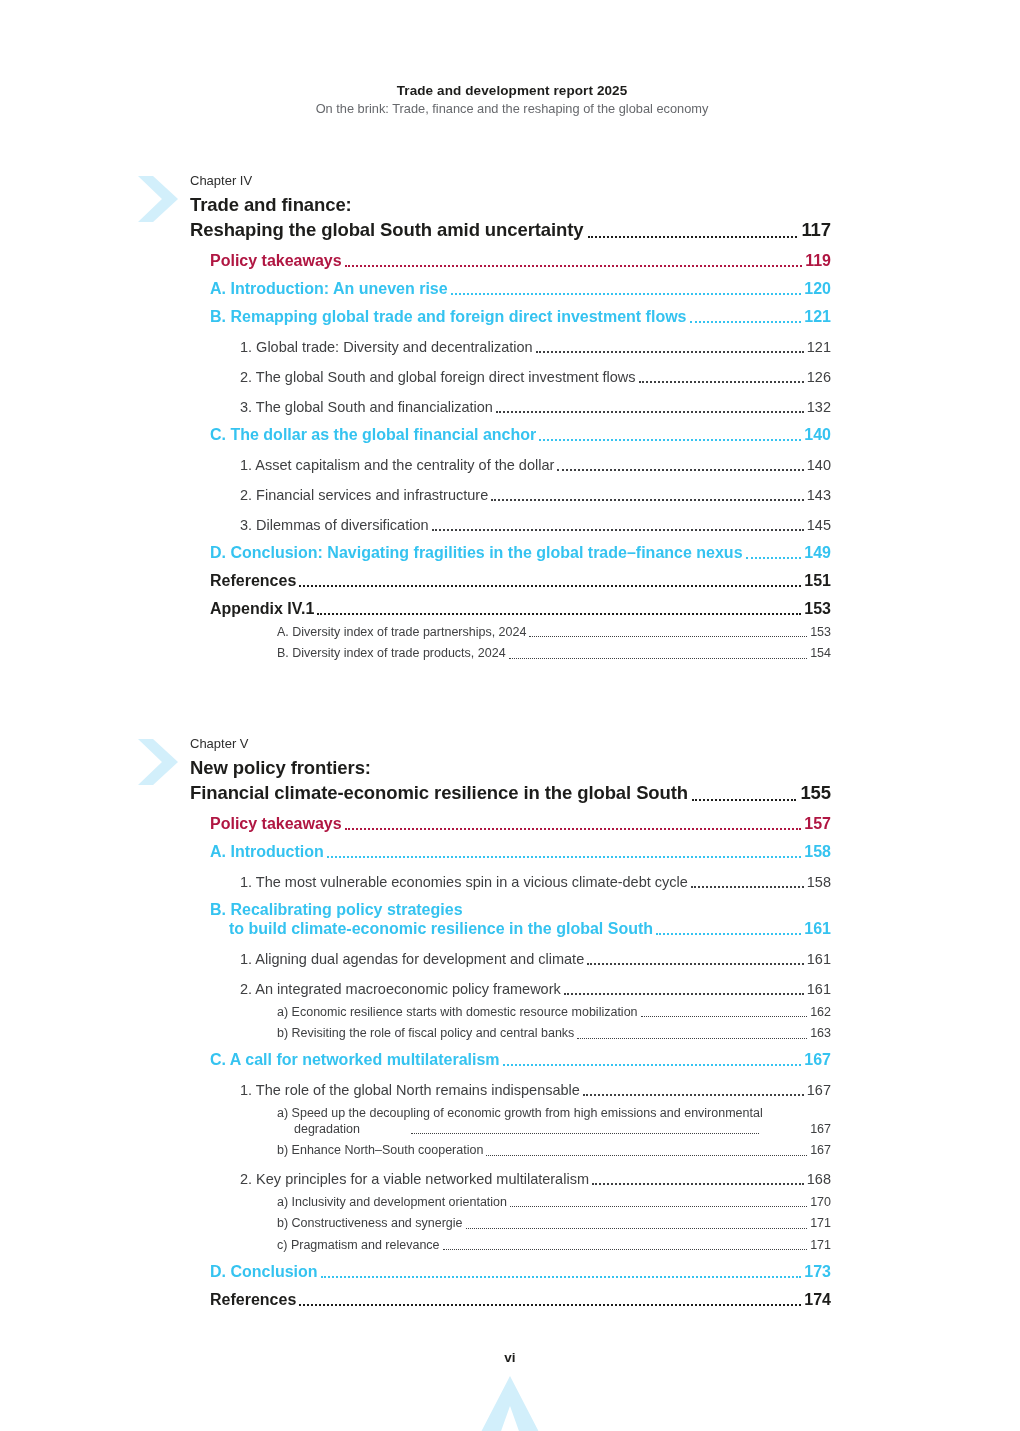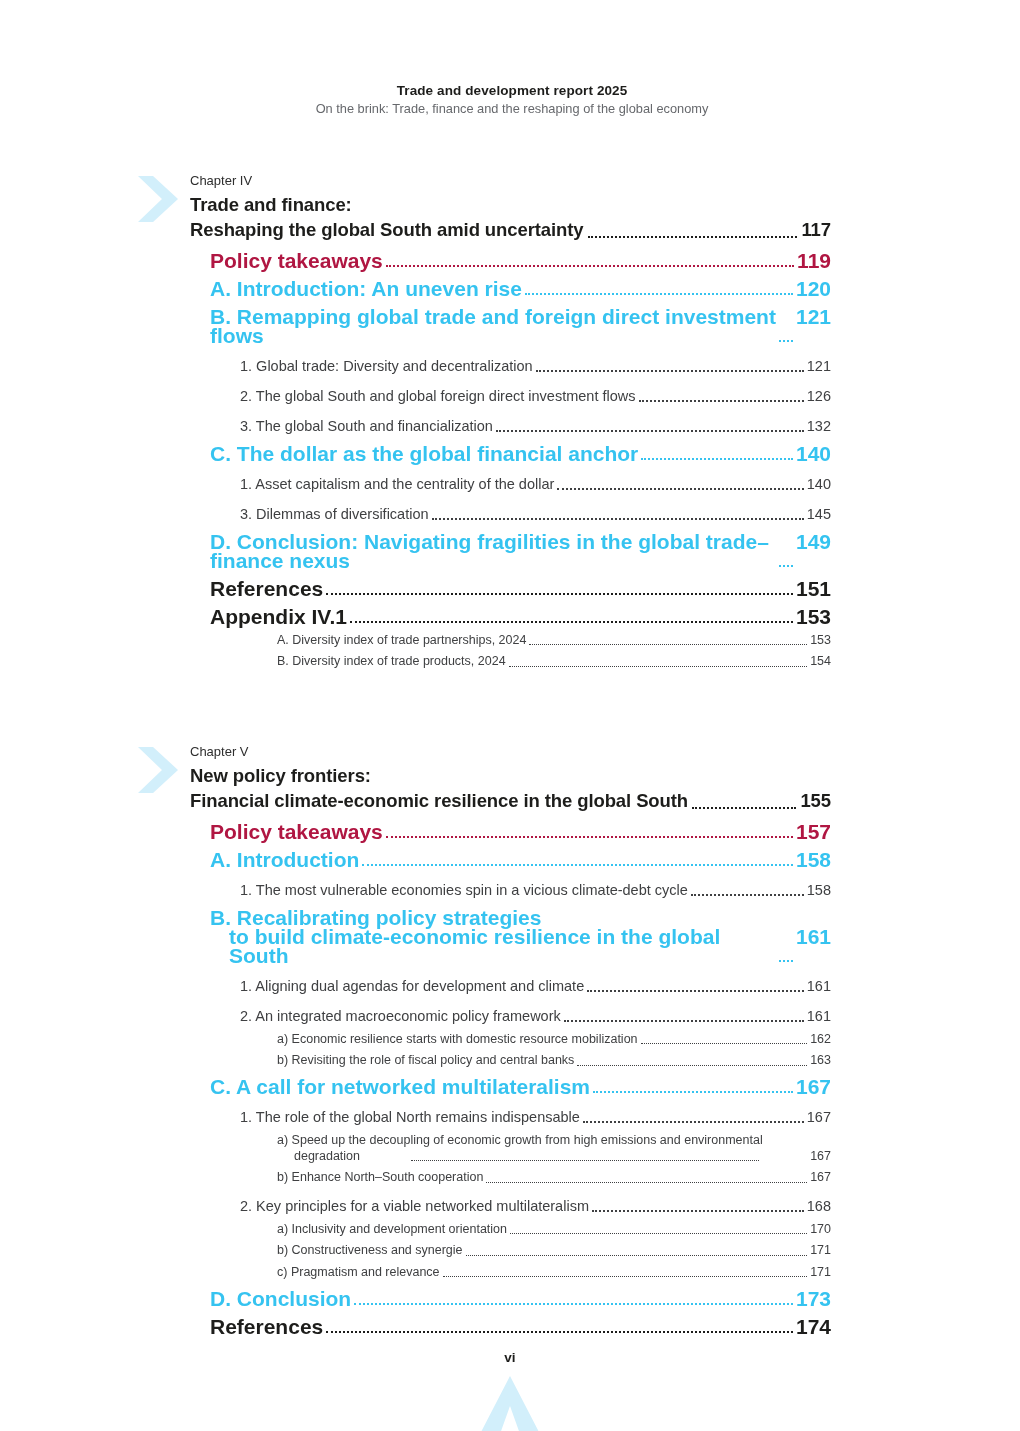--- a/index.html
+++ b/index.html
@@ -35,21 +35,21 @@
 
   .toc-items{margin-top:7px;}
 
   
   .dot-row{display:flex;align-items:baseline;}
   .dots{flex:1 1 auto;min-width:14px;align-self:flex-end;
         border-bottom:2px dotted currentColor;margin:0 3px 3px 3px;}
   .pg{flex:0 0 auto;}
 
   .toc-row{cursor:pointer;}
-  .toc-row.lvl1{font-size:21px;font-weight:bold;margin-left:20px;margin-top:9px;line-height:19px;}
+  .toc-row.lvl1{font-size:16px;font-weight:bold;margin-left:20px;margin-top:9px;line-height:19px;}
   .toc-row.lvl1.red{color:var(--red);}
   .toc-row.lvl1.cyan{color:var(--cyan);}
   .toc-row.lvl1.black{color:var(--ink);text-align:right;}
   .toc-row.lvl1 .dots{margin-bottom:3px;}
 
   .toc-row.lvl2{font-size:14.5px;color:var(--body);margin-left:50px;margin-top:12px;line-height:18px;}
   .toc-row.lvl2 .dots{border-bottom-width:2px;}
 
   .toc-row.lvl3{font-size:12.5px;color:var(--body);margin-left:87px;margin-top:5.5px;line-height:16px;}
   .toc-row.lvl3 .dots{border-bottom-width:1.8px;margin-bottom:2.5px;}
@@ -139,20 +139,27 @@
         </div>
         <div class="toc-row lvl2 black">
           <div class="dot-row">
             <span class="t">1. Asset capitalism and the centrality of the dollar</span>
             <span class="dots"></span>
             <span class="pg">140</span>
           </div>
         </div>
         <div class="toc-row lvl2 black">
           <div class="dot-row">
+            <span class="t">2. Financial services and infrastructure</span>
+            <span class="dots"></span>
+            <span class="pg">143</span>
+          </div>
+        </div>
+        <div class="toc-row lvl2 black">
+          <div class="dot-row">
             <span class="t">3. Dilemmas of diversification</span>
             <span class="dots"></span>
             <span class="pg">145</span>
           </div>
         </div>
         <div class="toc-row lvl1 cyan">
           <div class="dot-row">
             <span class="t">D. Conclusion: Navigating fragilities in the global trade–finance nexus</span>
             <span class="dots"></span>
             <span class="pg">149</span>

